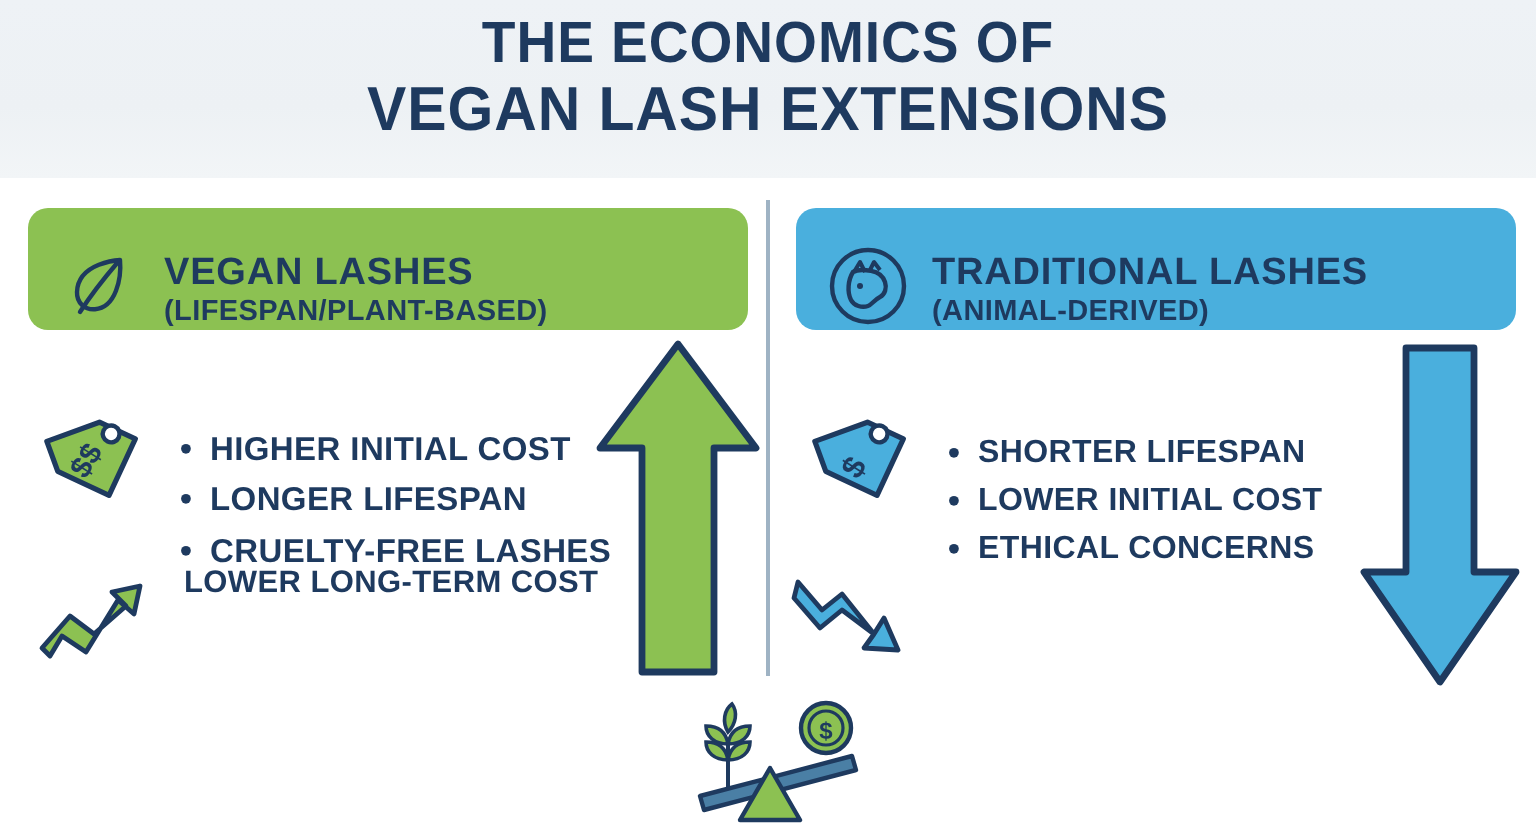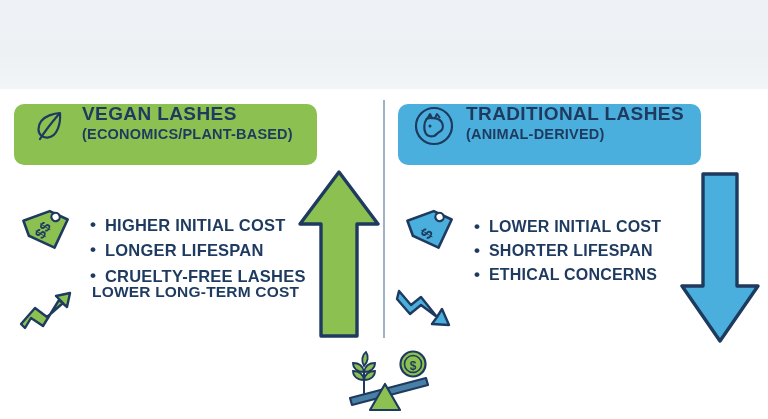--- a/index.html
+++ b/index.html
@@ -41,23 +41,23 @@
     width:2px; height:238px;
     background:#9fb3c4;
   }
   .col { position:absolute; top:100px; width:376px; height:260px; }
   .col.left  { left:8px; }
   .col.right { left:392px;text-decoration:underline; }
 
   
   .pill {
     position:absolute; top:4px; left:6px;
-    width:303px; height:61px;
+    width:360px; height:61px;
     border-radius:10px;
-    display:flex; align-items:flex-start;
+    display:flex; align-items:flex-end;
     padding-left:14px;
   }
   .pill.green { background:#8cc152; }
   .pill.blue  { background:#4aafdd; }
   .pill-icon {
     width:44px; height:44px; flex:0 0 44px;
     display:flex; align-items:center; justify-content:center;
   }
   .pill-text { padding-left:10px; }
   .pill-title {
@@ -111,35 +111,39 @@
     width:110px; height:64px;
   }
 </style>
 </head>
 <body>
 
 <div id="infographic">
 
   <div class="top-band"></div>
 
+  <div class="title-wrap">
+    <span class="title-line l1">THE ECONOMICS OF</span>
+    <span class="title-line l2">VEGAN LASH EXTENSIONS</span>
+  </div>
 
   <div class="divider"></div>
 
   <div class="col left">
 
     <div class="pill green">
       <span class="pill-icon">
         <svg width="42" height="42" viewBox="0 0 42 42">
           <path d="M31 8 C31 8 10 9 9.5 24 C9.3 29.5 13.5 33 18.5 32.6 C29 31.8 31.8 17 31 8 Z" fill="none" stroke="#1e3a5f" stroke-width="2.2" stroke-linejoin="round"></path>
           <path d="M30 9 C24 16 18 23 11 34" fill="none" stroke="#1e3a5f" stroke-width="2.2" stroke-linecap="round"></path>
         </svg>
       </span>
       <span class="pill-text">
         <span class="pill-title">VEGAN LASHES</span>
-        <span class="pill-sub">(ECONOMICS/PLANT-BASED)</span>
+        <span class="pill-sub">(LIFESPAN/PLANT-BASED)</span>
       </span>
     </div>
 
     <div class="bullets-row">
       <span class="tag-icon">
         <svg width="64" height="60" viewBox="0 0 64 60">
           <g transform="rotate(-20 32 30)">
             <path d="M12 16 h28 l14 14 -22 22 -14 -14 -6 -6 Z" fill="#8cc152" stroke="#1e3a5f" stroke-width="2.6" stroke-linejoin="round"></path>
             <circle cx="43.5" cy="23.5" r="4.2" fill="#ffffff" stroke="#1e3a5f" stroke-width="2.2"></circle>
             <text x="22" y="40" font-family="Liberation Sans, sans-serif" font-size="15" font-weight="bold" fill="#1e3a5f" transform="rotate(-38 24 38)">$$</text>
@@ -191,22 +195,22 @@
       <span class="tag-icon">
         <svg width="64" height="60" viewBox="0 0 64 60">
           <g transform="rotate(-20 32 30)">
             <path d="M12 16 h28 l14 14 -22 22 -14 -14 -6 -6 Z" fill="#4aafdd" stroke="#1e3a5f" stroke-width="2.6" stroke-linejoin="round"></path>
             <circle cx="43.5" cy="23.5" r="4.2" fill="#ffffff" stroke="#1e3a5f" stroke-width="2.2"></circle>
             <text x="24" y="41" font-family="Liberation Sans, sans-serif" font-size="16" font-weight="bold" fill="#1e3a5f" transform="rotate(-38 26 39)">$</text>
           </g>
         </svg>
       </span>
       <ul class="bullets">
+        <li>SHORTER LIFESPAN</li>
         <li>LOWER INITIAL COST</li>
-        <li>SHORTER LIFESPAN</li>
         <li>ETHICAL CONCERNS</li>
       </ul>
     </div>
 
     <div class="trend-row">
       <span class="trend-icon">
         <svg width="72" height="52" viewBox="0 0 72 52">
           <path d="M2 6 L14 20 L24 12 L40 32 L45 24 L52 40 L35 39 L40 32 L24 20 L13 29 L0 14 Z" fill="#4aafdd" stroke="#1e3a5f" stroke-width="2.4" stroke-linejoin="round" transform="translate(5 2)"></path>
         </svg>
       </span>

